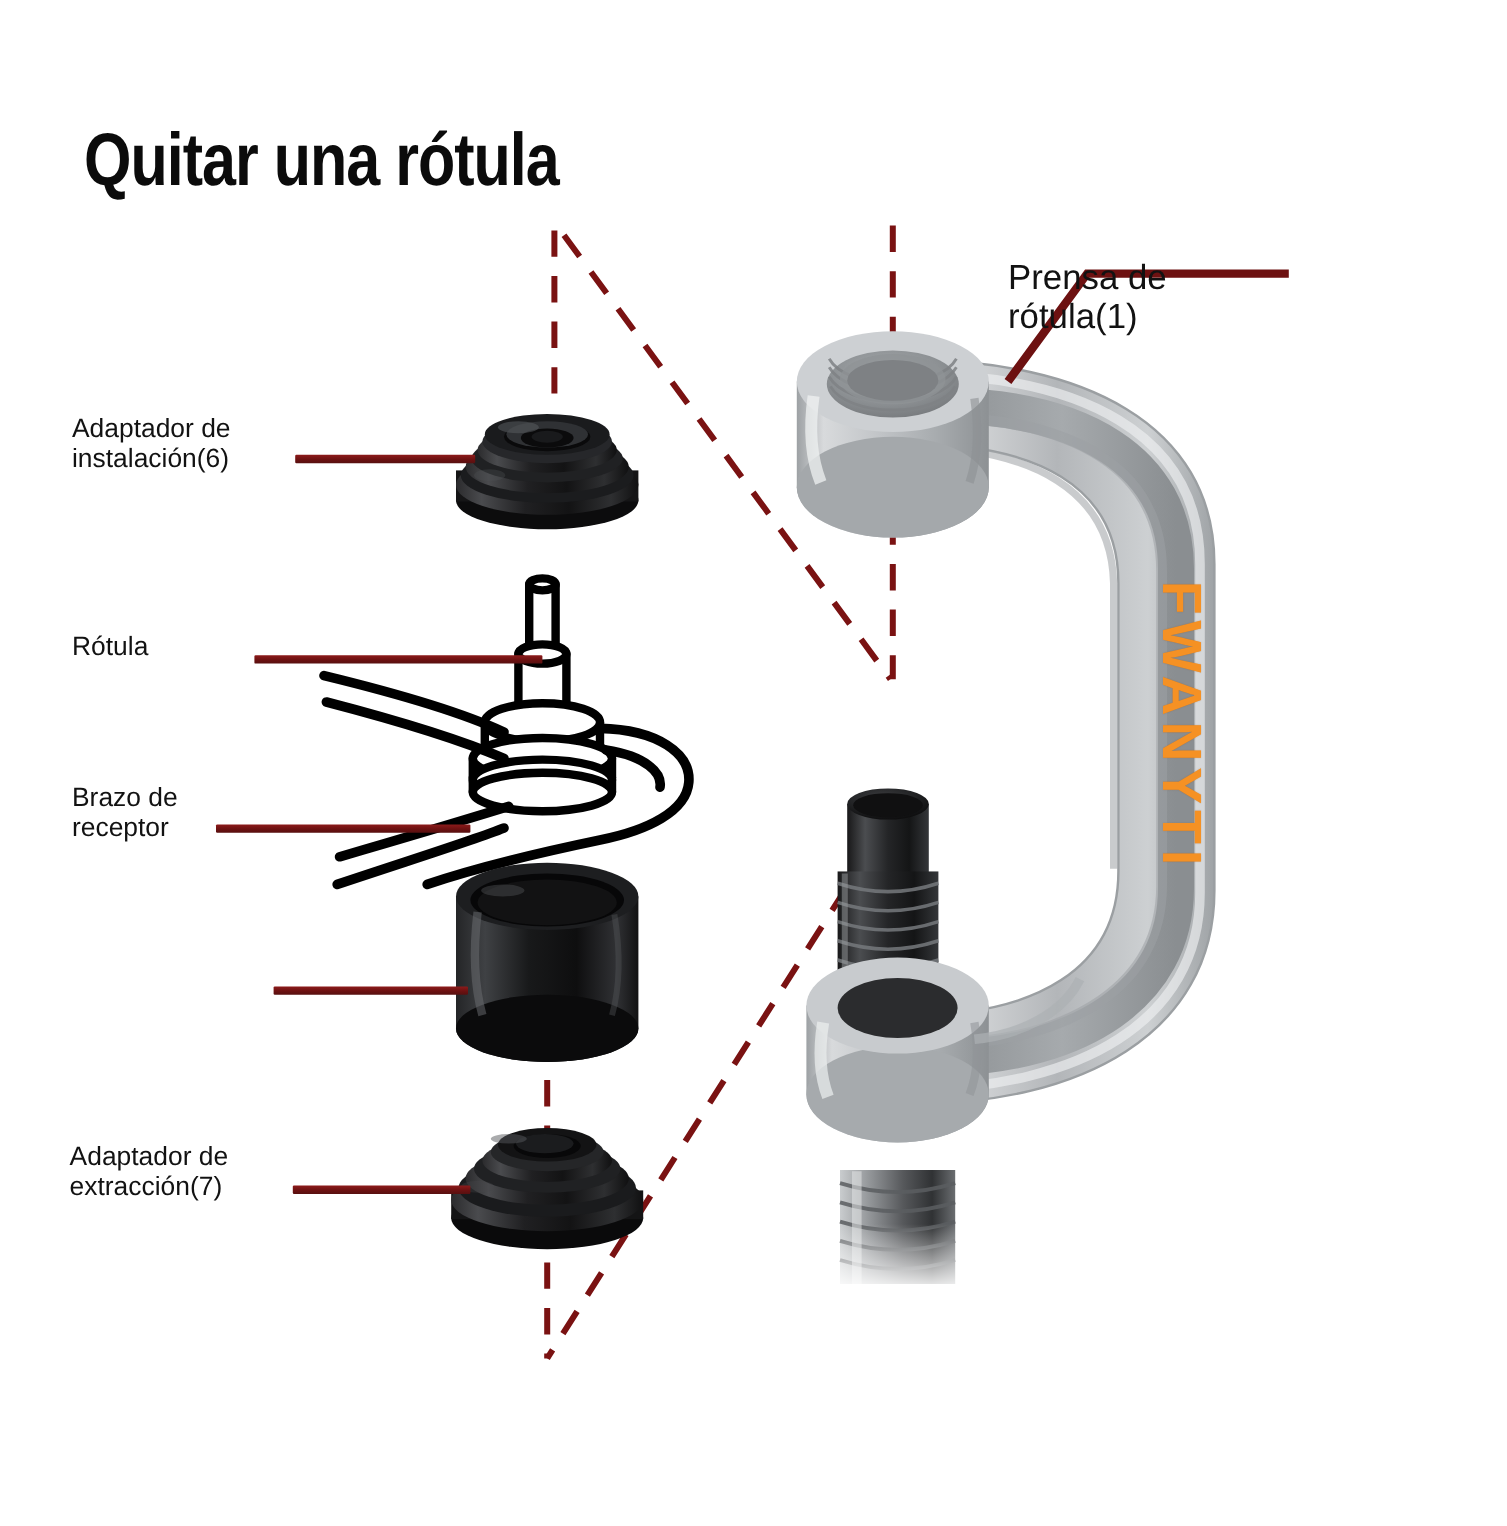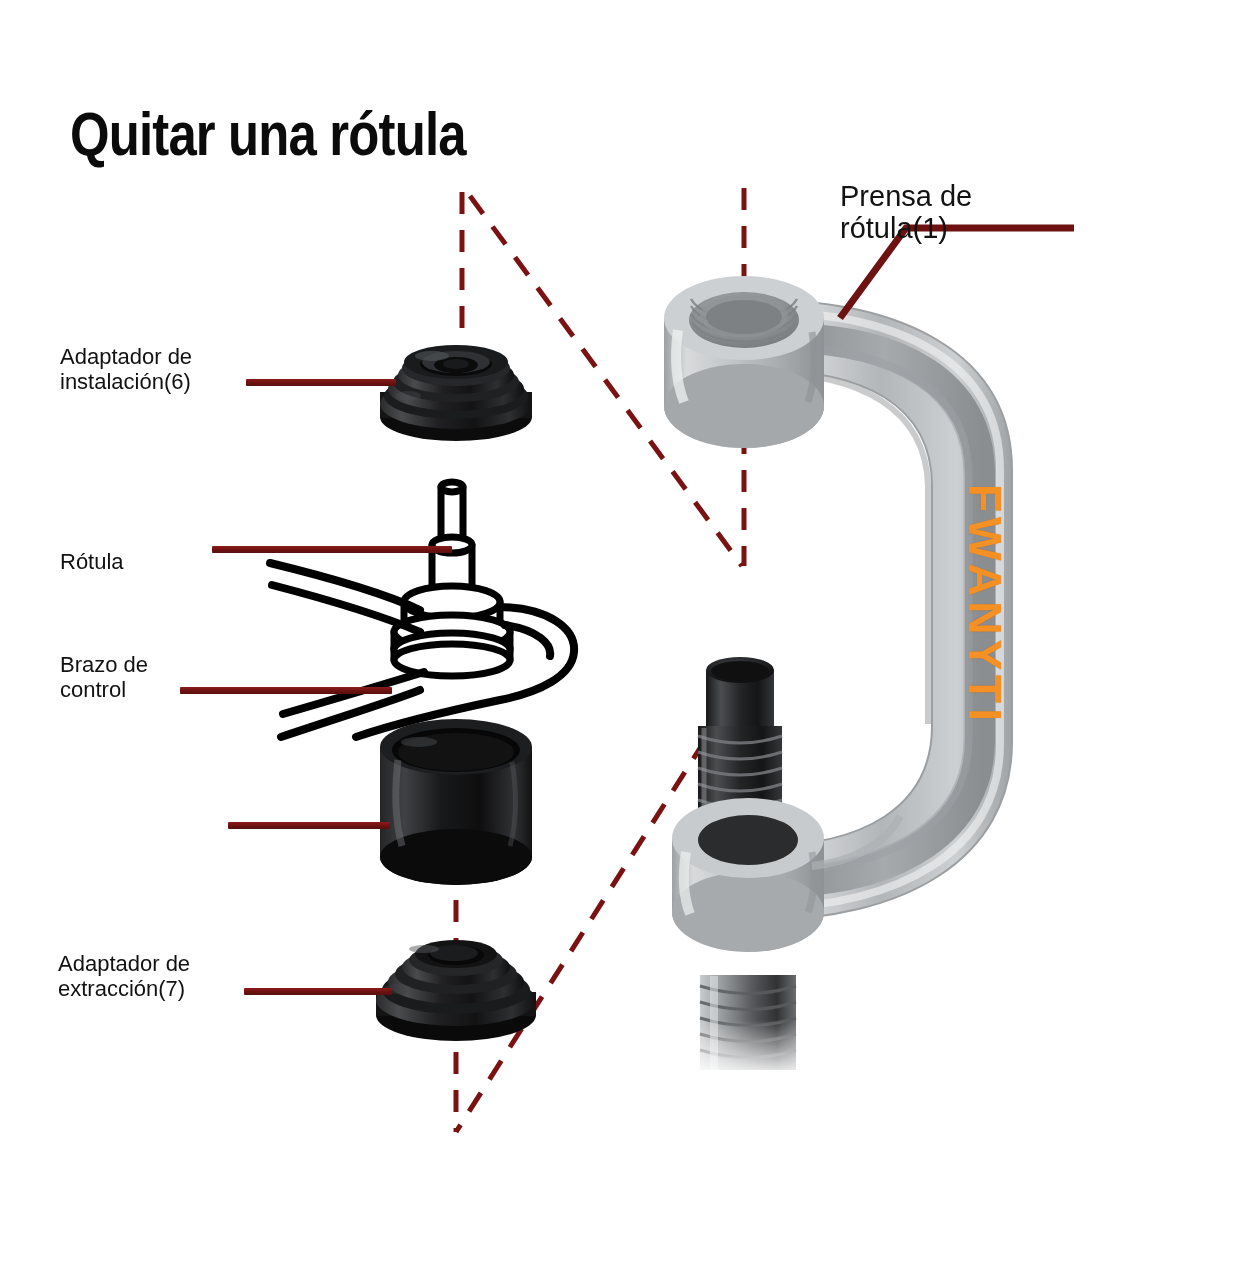--- a/index.html
+++ b/index.html
@@ -37,20 +37,21 @@
     font-size: 22px;
     line-height: 1.12;
     white-space: pre-line;
   }
   .lbl.big {
     font-size: 38px;
     line-height: 1.12;
   }
   .lbl.right {
     font-size: 29px;
+    margin-top: 36px;
   }
   
   .leader {
     position: absolute;
     background: linear-gradient(to bottom, #8d1b1b 0%, #6d1111 55%, #571010 100%);
     height: 7px;
     border-radius: 1px;
   }
   svg.overlay {
     position: absolute;
@@ -358,24 +359,24 @@
 
   <div class="leader" style="left:246px; top:379px; width:150px;"></div>
   <div class="leader" style="left:212px; top:546px; width:240px;"></div>
   <div class="leader" style="left:180px; top:687px; width:212px;"></div>
   <div class="leader" style="left:228px; top:822px; width:162px;"></div>
   <div class="leader" style="left:244px; top:988px; width:148px;"></div>
 
   <div class="lbl" style="left:60px; top:345px;">Adaptador de
 instalación(6)</div>
 
-  <div class="lbl" style="left:60px; top:550px;">Rótula</div>
+  <div class="lbl" style="left:60px; top:527px;">Rótula</div>
 
   <div class="lbl" style="left:60px; top:653px;">Brazo de
-control</div>
+receptor</div>
 
 
   <div class="lbl" style="left:58px; top:952px;">Adaptador de
 extracción(7)</div>
 
   <div class="lbl right" style="left:840px; top:180px;">Prensa de rótula(1)</div>
 
   <div class="brand" style="left:1012px; top:484px;">FWANYTI</div>
 
 </div>

